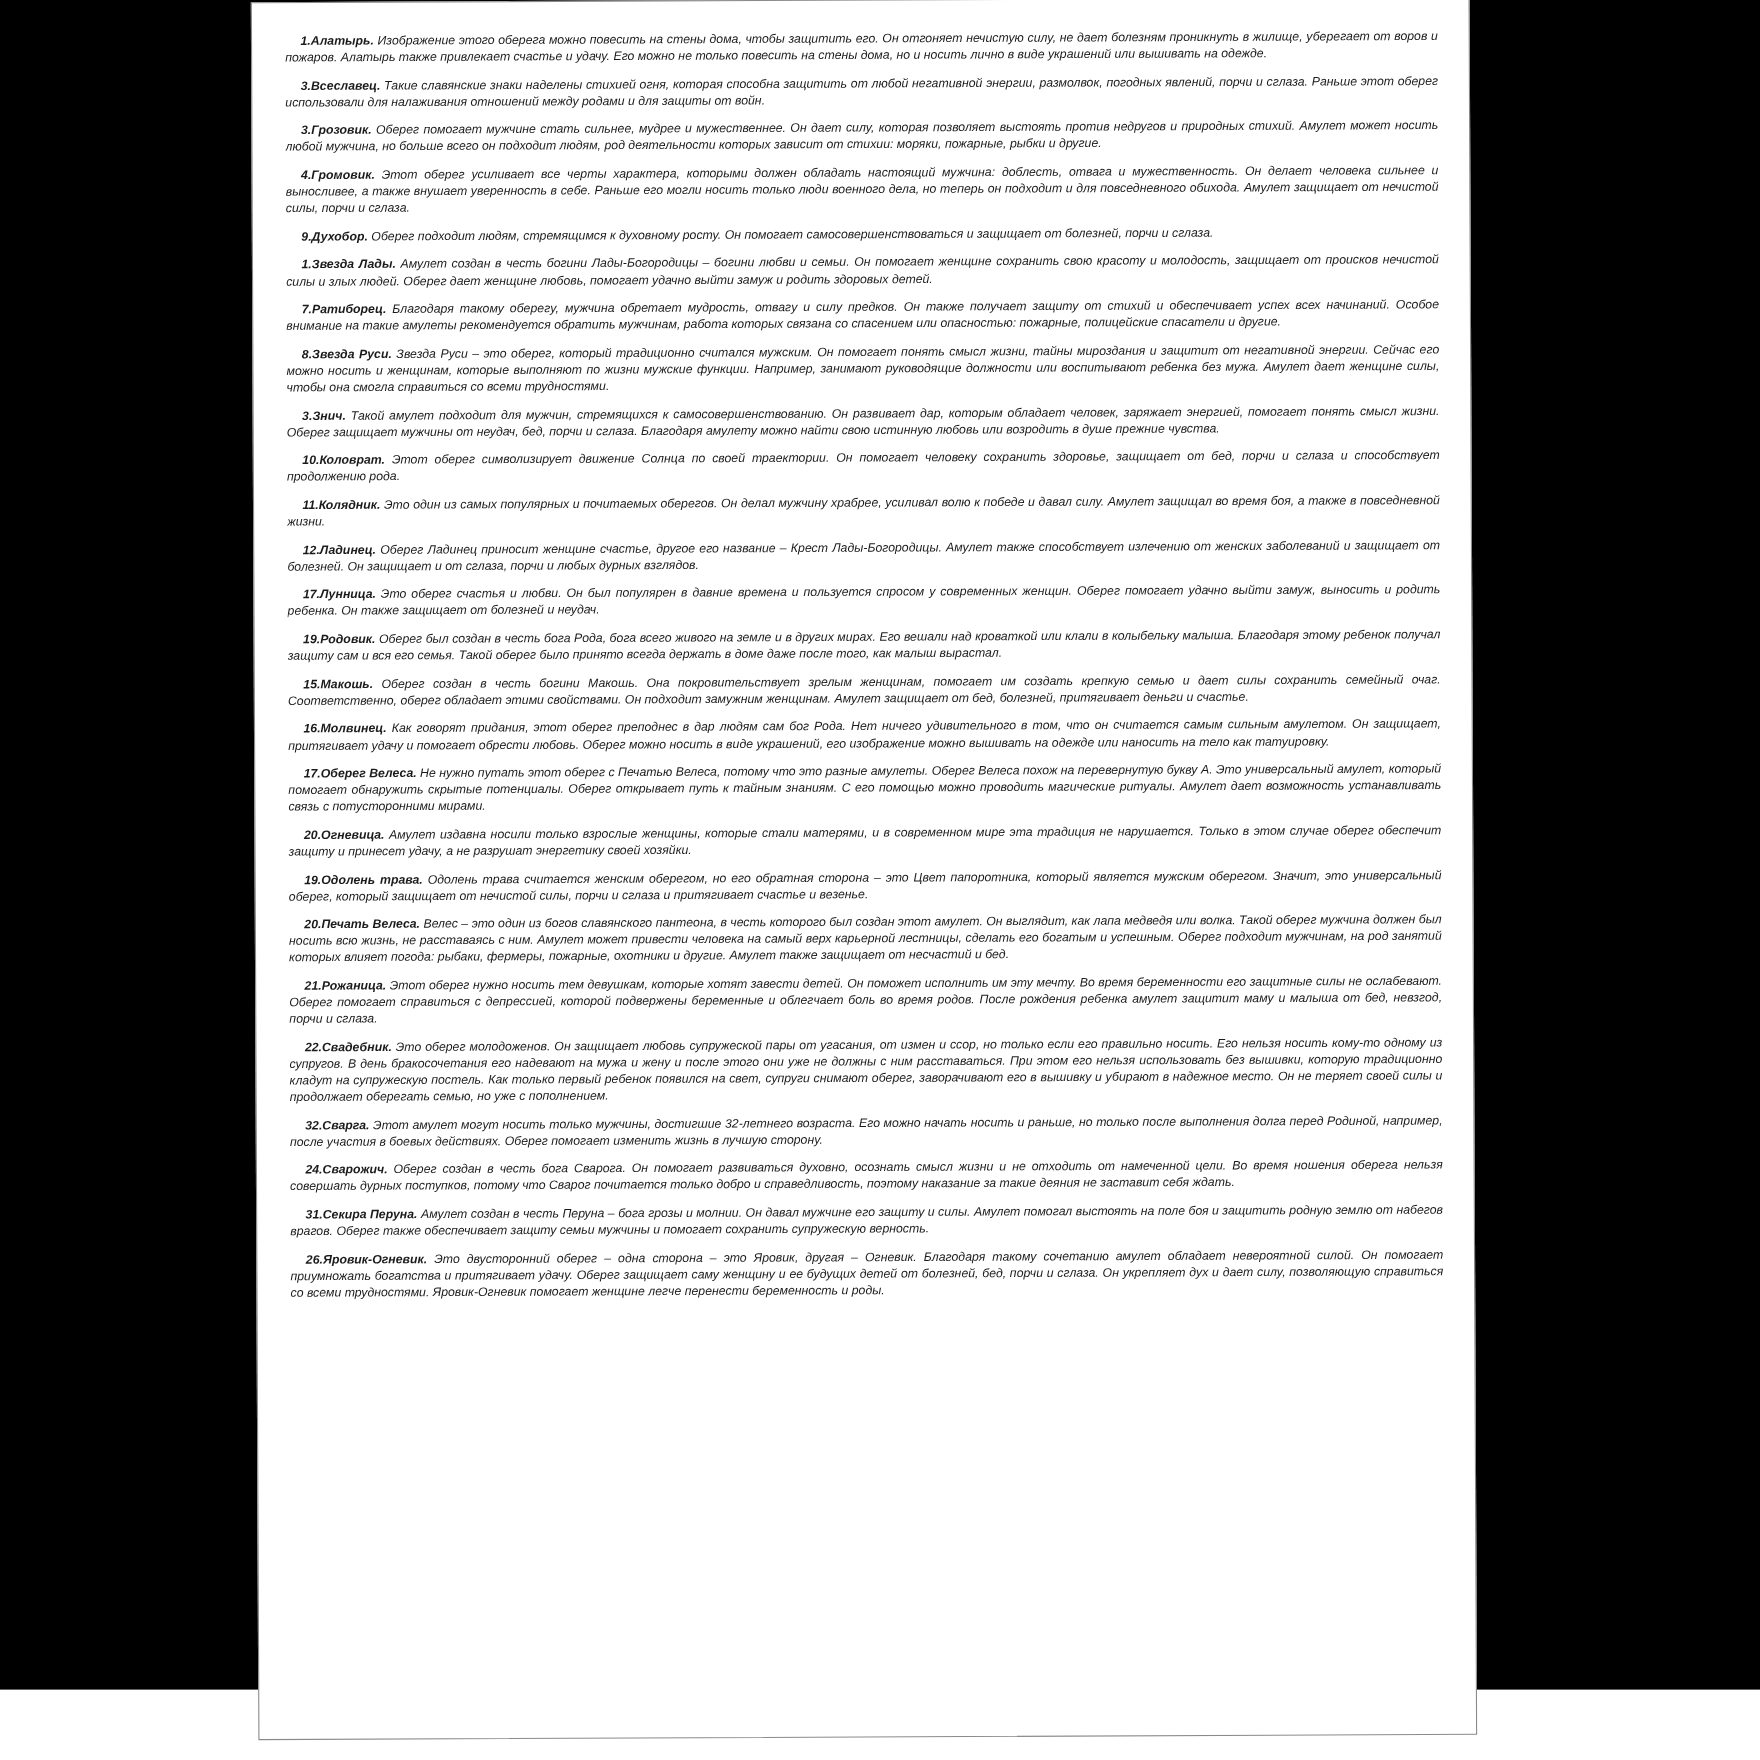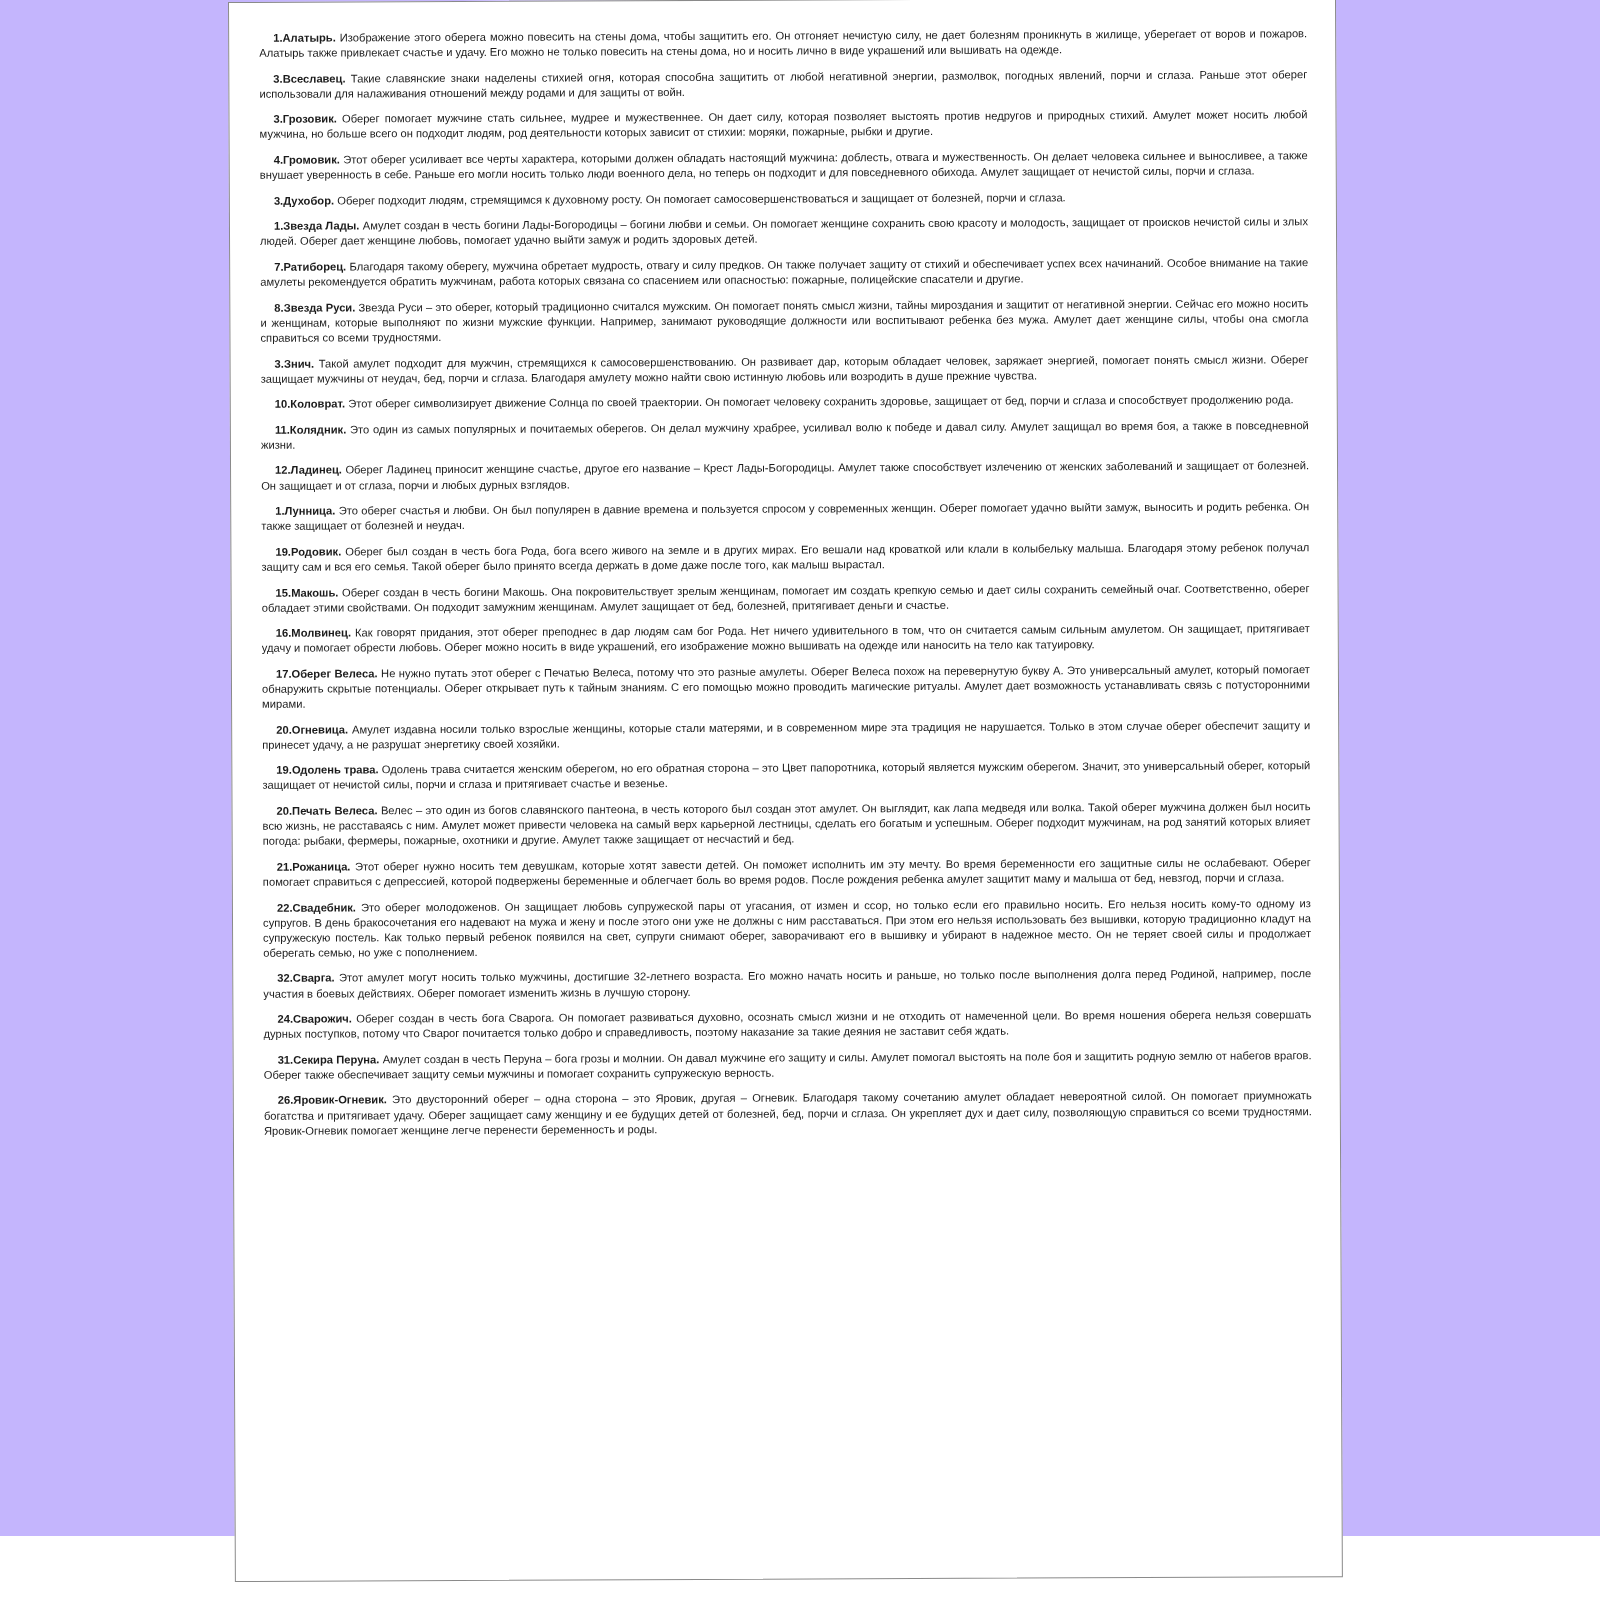--- a/index.html
+++ b/index.html
@@ -10,21 +10,22 @@
   body {
     width: 1600px;
     height: 1600px;
     font-family: "Liberation Sans", sans-serif;
     overflow: hidden;
   }
   #page {
     position: relative;
     width: 1600px;
     height: 1536px;
-    background: #c4b5fd;
+    background: #000000;
+    font-style: italic;
   }
   
   .sheet {
     position: absolute;
     left: 228px;
     top: 2px;
     width: 1108px;
     height: 1580px;
     background: #ffffff;
     border: 1px solid #8a8a8a;
@@ -62,29 +63,29 @@
 <body>
 
 <div id="page">
   <div class="sheet">
     <div class="sheet-inner">
       <div class="doc-body" id="doc-body">
           <p class="para"><span class="lead">1.Алатырь.</span><span class="txt"> Изображение этого оберега можно повесить на стены дома, чтобы защитить его. Он отгоняет нечистую силу, не дает болезням проникнуть в жилище, уберегает от воров и пожаров. Алатырь также привлекает счастье и удачу. Его можно не только повесить на стены дома, но и носить лично в виде украшений или вышивать на одежде.</span></p>
           <p class="para"><span class="lead">3.Всеславец.</span><span class="txt"> Такие славянские знаки наделены стихией огня, которая способна защитить от любой негативной энергии, размолвок, погодных явлений, порчи и сглаза. Раньше этот оберег использовали для налаживания отношений между родами и для защиты от войн.</span></p>
           <p class="para"><span class="lead">3.Грозовик.</span><span class="txt"> Оберег помогает мужчине стать сильнее, мудрее и мужественнее. Он дает силу, которая позволяет выстоять против недругов и природных стихий. Амулет может носить любой мужчина, но больше всего он подходит людям, род деятельности которых зависит от стихии: моряки, пожарные, рыбки и другие.</span></p>
           <p class="para"><span class="lead">4.Громовик.</span><span class="txt"> Этот оберег усиливает все черты характера, которыми должен обладать настоящий мужчина: доблесть, отвага и мужественность. Он делает человека сильнее и выносливее, а также внушает уверенность в себе. Раньше его могли носить только люди военного дела, но теперь он подходит и для повседневного обихода. Амулет защищает от нечистой силы, порчи и сглаза.</span></p>
-          <p class="para"><span class="lead">3.Духобор.</span><span class="txt"> Оберег подходит людям, стремящимся к духовному росту. Он помогает самосовершенствоваться и защищает от болезней, порчи и сглаза.</span></p>
+          <p class="para"><span class="lead">9.Духобор.</span><span class="txt"> Оберег подходит людям, стремящимся к духовному росту. Он помогает самосовершенствоваться и защищает от болезней, порчи и сглаза.</span></p>
           <p class="para"><span class="lead">1.Звезда Лады.</span><span class="txt"> Амулет создан в честь богини Лады-Богородицы – богини любви и семьи. Он помогает женщине сохранить свою красоту и молодость, защищает от происков нечистой силы и злых людей. Оберег дает женщине любовь, помогает удачно выйти замуж и родить здоровых детей.</span></p>
           <p class="para"><span class="lead">7.Ратиборец.</span><span class="txt"> Благодаря такому оберегу, мужчина обретает мудрость, отвагу и силу предков. Он также получает защиту от стихий и обеспечивает успех всех начинаний. Особое внимание на такие амулеты рекомендуется обратить мужчинам, работа которых связана со спасением или опасностью: пожарные, полицейские спасатели и другие.</span></p>
           <p class="para"><span class="lead">8.Звезда Руси.</span><span class="txt"> Звезда Руси – это оберег, который традиционно считался мужским. Он помогает понять смысл жизни, тайны мироздания и защитит от негативной энергии. Сейчас его можно носить и женщинам, которые выполняют по жизни мужские функции. Например, занимают руководящие должности или воспитывают ребенка без мужа. Амулет дает женщине силы, чтобы она смогла справиться со всеми трудностями.</span></p>
           <p class="para"><span class="lead">3.Знич.</span><span class="txt"> Такой амулет подходит для мужчин, стремящихся к самосовершенствованию. Он развивает дар, которым обладает человек, заряжает энергией, помогает понять смысл жизни. Оберег защищает мужчины от неудач, бед, порчи и сглаза. Благодаря амулету можно найти свою истинную любовь или возродить в душе прежние чувства.</span></p>
           <p class="para"><span class="lead">10.Коловрат.</span><span class="txt"> Этот оберег символизирует движение Солнца по своей траектории. Он помогает человеку сохранить здоровье, защищает от бед, порчи и сглаза и способствует продолжению рода.</span></p>
           <p class="para"><span class="lead">11.Колядник.</span><span class="txt"> Это один из самых популярных и почитаемых оберегов. Он делал мужчину храбрее, усиливал волю к победе и давал силу. Амулет защищал во время боя, а также в повседневной жизни.</span></p>
           <p class="para"><span class="lead">12.Ладинец.</span><span class="txt"> Оберег Ладинец приносит женщине счастье, другое его название – Крест Лады-Богородицы. Амулет также способствует излечению от женских заболеваний и защищает от болезней. Он защищает и от сглаза, порчи и любых дурных взглядов.</span></p>
-          <p class="para"><span class="lead">1.Лунница.</span><span class="txt"> Это оберег счастья и любви. Он был популярен в давние времена и пользуется спросом у современных женщин. Оберег помогает удачно выйти замуж, выносить и родить ребенка. Он также защищает от болезней и неудач.</span></p>
+          <p class="para"><span class="lead">17.Лунница.</span><span class="txt"> Это оберег счастья и любви. Он был популярен в давние времена и пользуется спросом у современных женщин. Оберег помогает удачно выйти замуж, выносить и родить ребенка. Он также защищает от болезней и неудач.</span></p>
           <p class="para"><span class="lead">19.Родовик.</span><span class="txt"> Оберег был создан в честь бога Рода, бога всего живого на земле и в других мирах. Его вешали над кроваткой или клали в колыбельку малыша. Благодаря этому ребенок получал защиту сам и вся его семья. Такой оберег было принято всегда держать в доме даже после того, как малыш вырастал.</span></p>
           <p class="para"><span class="lead">15.Макошь.</span><span class="txt"> Оберег создан в честь богини Макошь. Она покровительствует зрелым женщинам, помогает им создать крепкую семью и дает силы сохранить семейный очаг. Соответственно, оберег обладает этими свойствами. Он подходит замужним женщинам. Амулет защищает от бед, болезней, притягивает деньги и счастье.</span></p>
           <p class="para"><span class="lead">16.Молвинец.</span><span class="txt"> Как говорят придания, этот оберег преподнес в дар людям сам бог Рода. Нет ничего удивительного в том, что он считается самым сильным амулетом. Он защищает, притягивает удачу и помогает обрести любовь. Оберег можно носить в виде украшений, его изображение можно вышивать на одежде или наносить на тело как татуировку.</span></p>
           <p class="para"><span class="lead">17.Оберег Велеса.</span><span class="txt"> Не нужно путать этот оберег с Печатью Велеса, потому что это разные амулеты. Оберег Велеса похож на перевернутую букву А. Это универсальный амулет, который помогает обнаружить скрытые потенциалы. Оберег открывает путь к тайным знаниям. С его помощью можно проводить магические ритуалы. Амулет дает возможность устанавливать связь с потусторонними мирами.</span></p>
           <p class="para"><span class="lead">20.Огневица.</span><span class="txt"> Амулет издавна носили только взрослые женщины, которые стали матерями, и в современном мире эта традиция не нарушается. Только в этом случае оберег обеспечит защиту и принесет удачу, а не разрушат энергетику своей хозяйки.</span></p>
           <p class="para"><span class="lead">19.Одолень трава.</span><span class="txt"> Одолень трава считается женским оберегом, но его обратная сторона – это Цвет папоротника, который является мужским оберегом. Значит, это универсальный оберег, который защищает от нечистой силы, порчи и сглаза и притягивает счастье и везенье.</span></p>
           <p class="para"><span class="lead">20.Печать Велеса.</span><span class="txt"> Велес – это один из богов славянского пантеона, в честь которого был создан этот амулет. Он выглядит, как лапа медведя или волка. Такой оберег мужчина должен был носить всю жизнь, не расставаясь с ним. Амулет может привести человека на самый верх карьерной лестницы, сделать его богатым и успешным. Оберег подходит мужчинам, на род занятий которых влияет погода: рыбаки, фермеры, пожарные, охотники и другие. Амулет также защищает от несчастий и бед.</span></p>
           <p class="para"><span class="lead">21.Рожаница.</span><span class="txt"> Этот оберег нужно носить тем девушкам, которые хотят завести детей. Он поможет исполнить им эту мечту. Во время беременности его защитные силы не ослабевают. Оберег помогает справиться с депрессией, которой подвержены беременные и облегчает боль во время родов. После рождения ребенка амулет защитит маму и малыша от бед, невзгод, порчи и сглаза.</span></p>
           <p class="para"><span class="lead">22.Свадебник.</span><span class="txt"> Это оберег молодоженов. Он защищает любовь супружеской пары от угасания, от измен и ссор, но только если его правильно носить. Его нельзя носить кому-то одному из супругов. В день бракосочетания его надевают на мужа и жену и после этого они уже не должны с ним расставаться. При этом его нельзя использовать без вышивки, которую традиционно кладут на супружескую постель. Как только первый ребенок появился на свет, супруги снимают оберег, заворачивают его в вышивку и убирают в надежное место. Он не теряет своей силы и продолжает оберегать семью, но уже с пополнением.</span></p>
           <p class="para"><span class="lead">32.Сварга.</span><span class="txt"> Этот амулет могут носить только мужчины, достигшие 32-летнего возраста. Его можно начать носить и раньше, но только после выполнения долга перед Родиной, например, после участия в боевых действиях. Оберег помогает изменить жизнь в лучшую сторону.</span></p>

